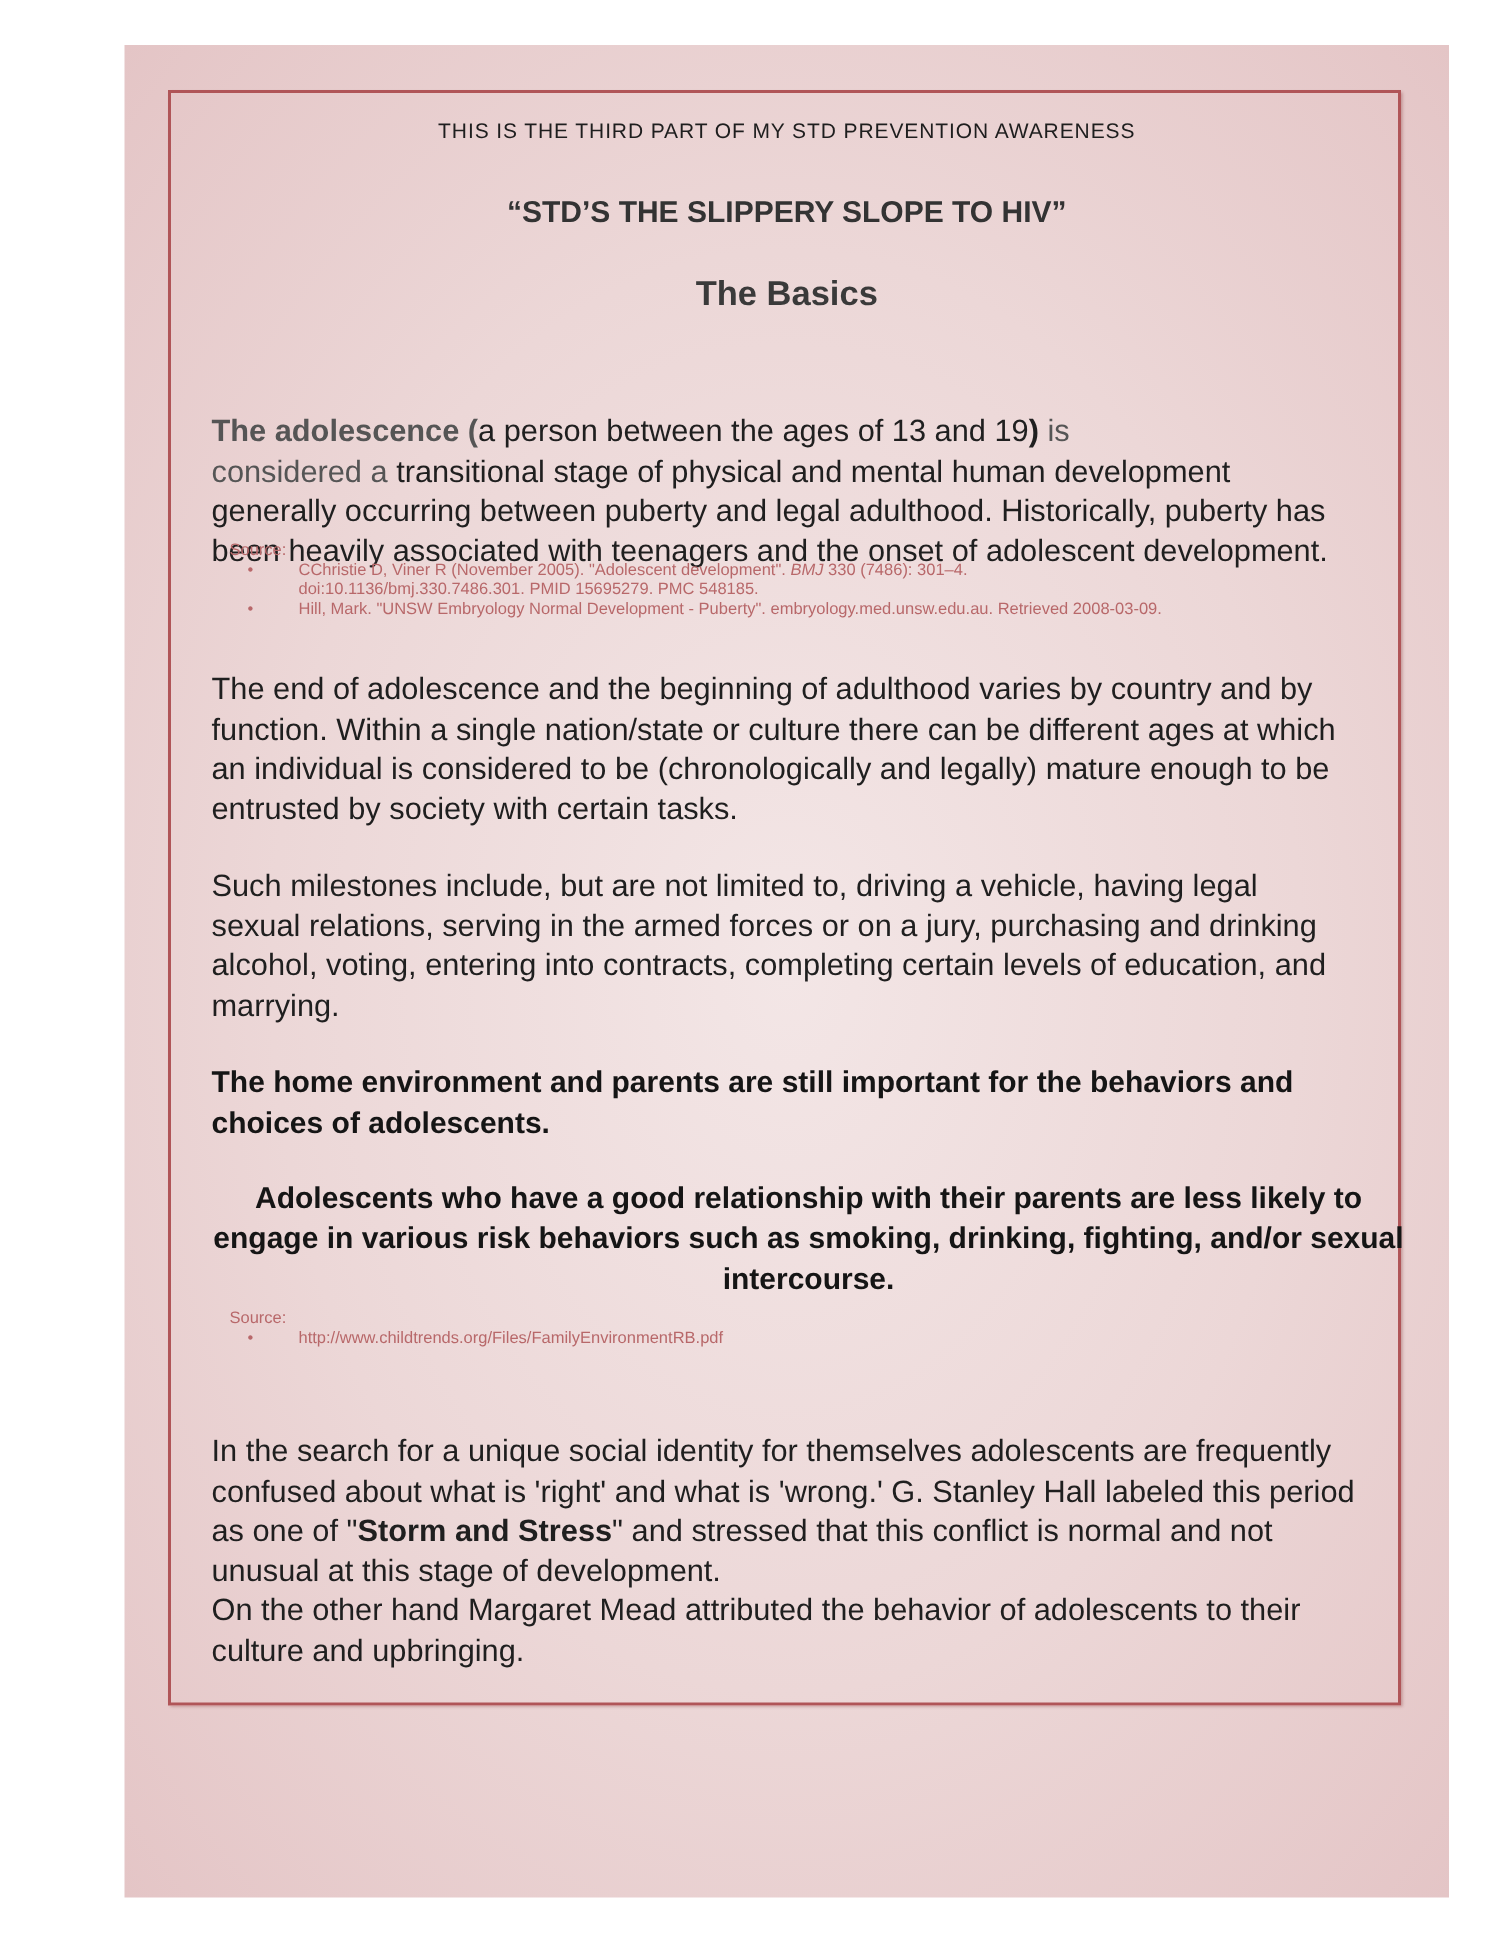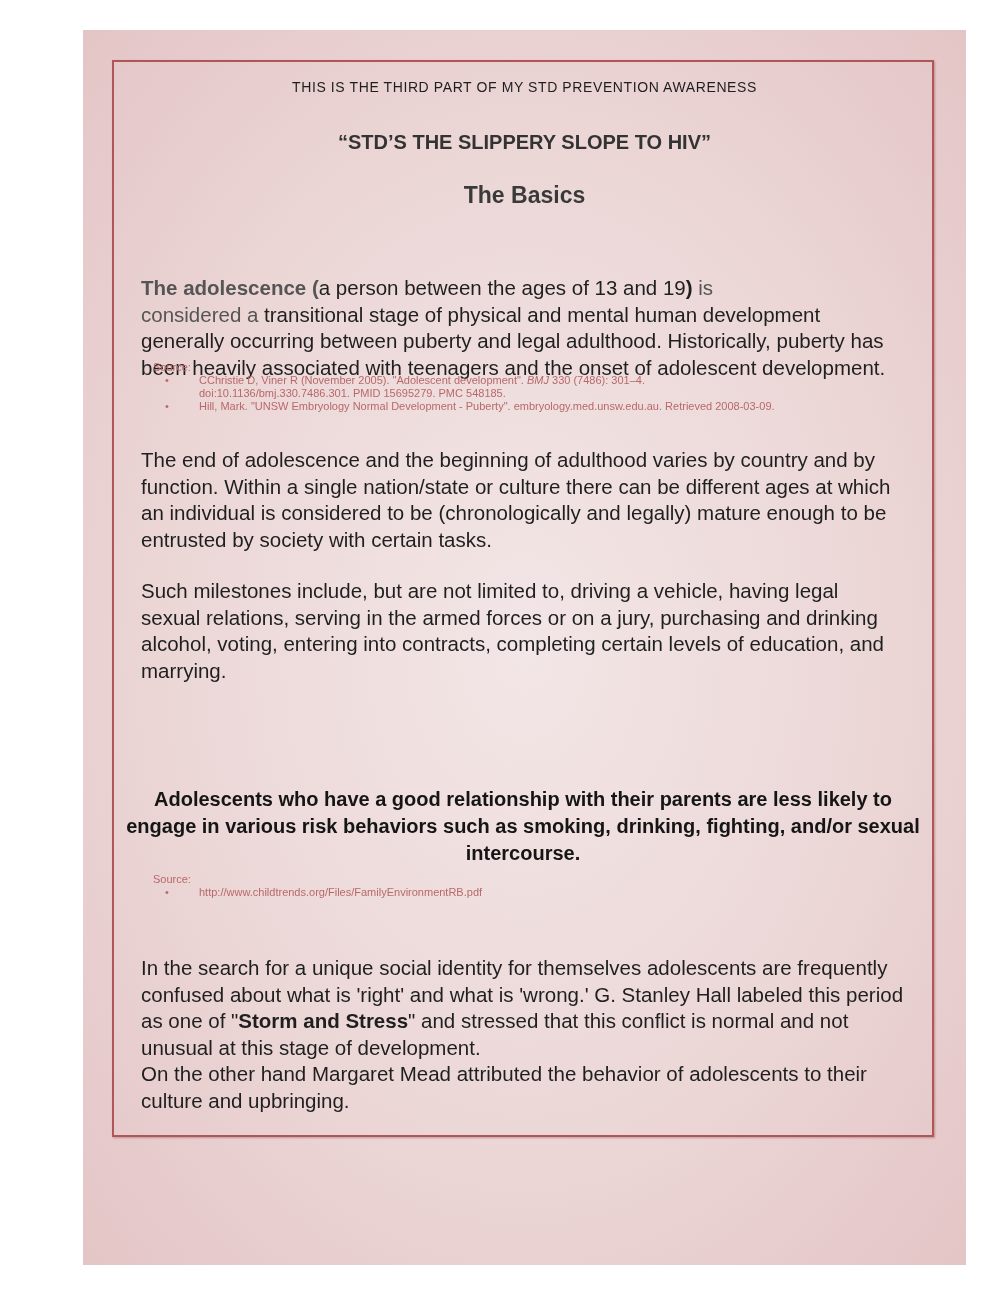--- a/index.html
+++ b/index.html
@@ -46,21 +46,22 @@
     <div>Source:</div>
     <ul>
       <li style="width:560px;"><span class="dot">•</span><span>CChristie D, Viner R (November 2005). "Adolescent development". </span><i>BMJ</i><span> 330 (7486): 301–4. doi:10.1136/bmj.330.7486.301. PMID 15695279. PMC 548185.</span></li>
       <li><span class="dot">•</span><span>Hill, Mark. "UNSW Embryology Normal Development - Puberty". embryology.med.unsw.edu.au. Retrieved 2008-03-09.</span></li>
     </ul>
   </div>
 
   <div class="body" style="top:548px;">Such milestones include, but are not limited to, driving a vehicle, having legal sexual relations, serving in the armed forces or on a jury, purchasing and drinking alcohol, voting, entering into contracts, completing certain levels of education, and marrying.</div>
   <div class="body" style="top:417px;">The end of adolescence and the beginning of adulthood varies by country and by function. Within a single nation/state or culture there can be different ages at which an individual is considered to be (chronologically and legally) mature enough to be entrusted by society with certain tasks.</div>
 
-  <div class="centerbold" style="top:756px;">Adolescents who have a good relationship with their parents are less likely to engage in various risk behaviors such as smoking, drinking, fighting, and/or sexual intercourse.</div>
+  <div class="body b" style="top:679px; font-size:20px; color:#151515;">The home environment and parents are still important for the behaviors and choices of adolescents.</div>
+  <div class="centerbold" style="top:756px;margin-left:16px;">Adolescents who have a good relationship with their parents are less likely to engage in various risk behaviors such as smoking, drinking, fighting, and/or sexual intercourse.</div>
 
   <div class="src" style="top:843px;">
     <div>Source:</div>
     <ul>
       <li><span class="dot">•</span><span>http://www.childtrends.org/Files/FamilyEnvironmentRB.pdf</span></li>
     </ul>
   </div>
 
   <div class="body" style="top:925px; width:770px;">
     <span>In the search for a unique social identity for themselves adolescents are frequently confused about what is 'right' and what is 'wrong.' G. Stanley Hall labeled this period as one of "</span><span class="b">Storm and Stress</span><span>" and stressed that this conflict is normal and not unusual at this stage of development.</span><br><span>On the other hand Margaret Mead attributed the behavior of adolescents to their culture and upbringing.</span>

